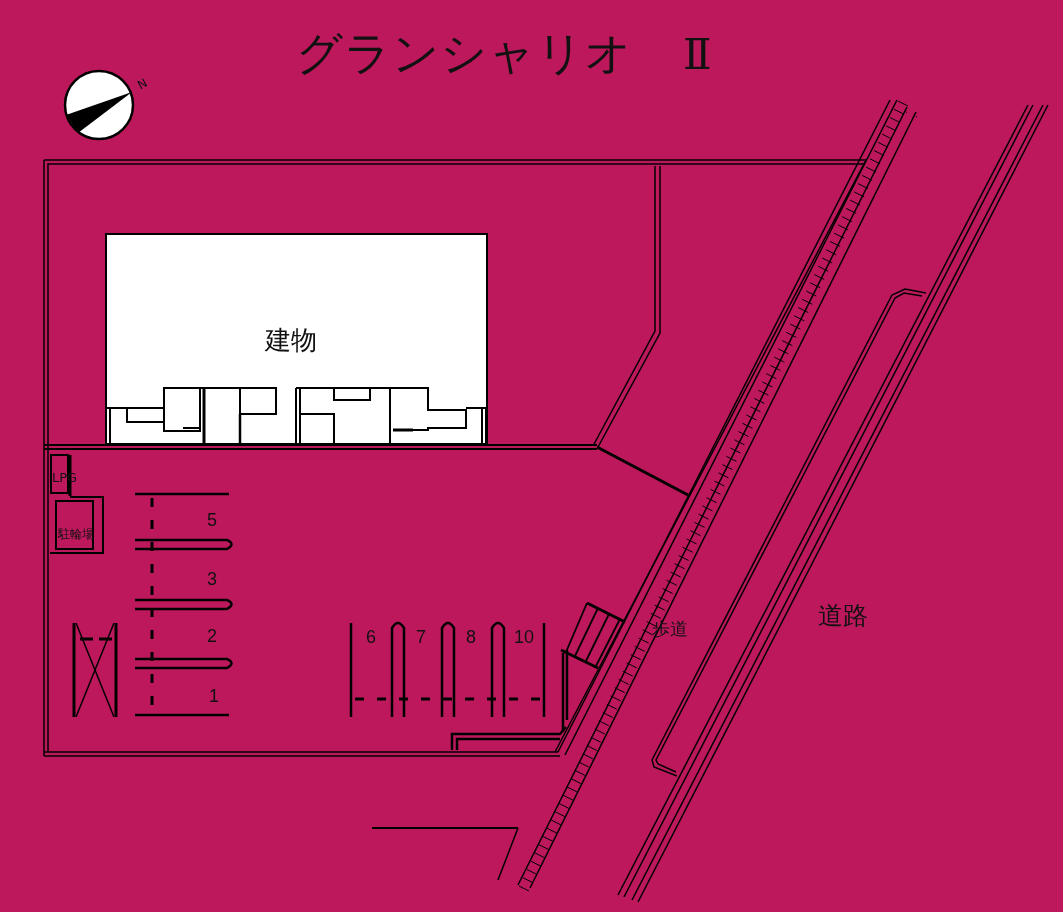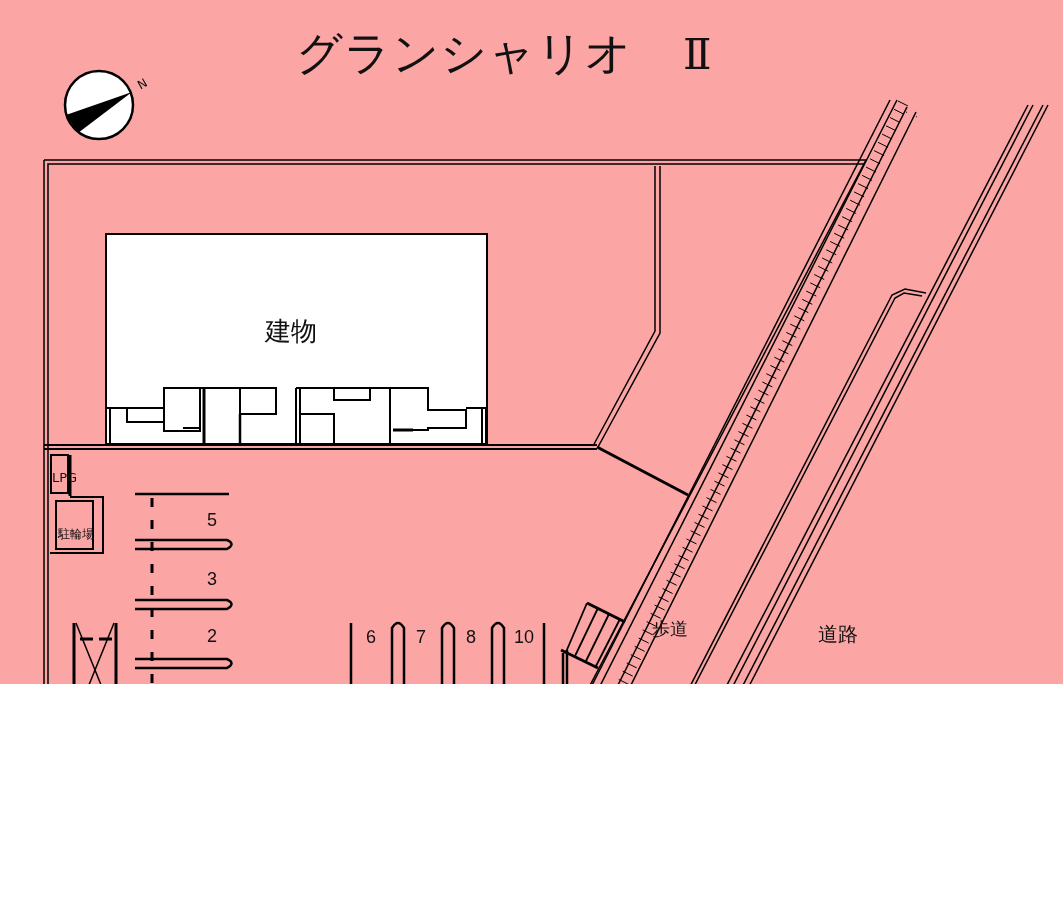--- a/index.html
+++ b/index.html
@@ -1,23 +1,23 @@
 <!DOCTYPE html>
 <html><head>
 <meta charset="utf-8">
 <style>
   html,body{margin:0;padding:0;background:#fff;}
-  #canvas{position:relative;width:1063px;height:684px;background:#fca5a5;overflow:hidden;}
+  #canvas{position:relative;width:1063px;height:912px;background:#be185d;overflow:hidden;}
   svg{position:absolute;left:0;top:0;}
   .lbl{position:absolute;font-family:"DejaVu Sans","Liberation Sans",sans-serif;color:#111;white-space:nowrap;line-height:1;}
   #title{left:296px;top:30px;font-size:46px;letter-spacing:1px;}
   #title-num{left:683px;top:34px;font-size:42px;font-family:"DejaVu Serif","Liberation Serif",serif;}
-  #bldg{left:265px;top:318px;font-size:26px;}
+  #bldg{left:265px;top:327px;font-size:26px;}
   #sidewalk{left:652px;top:620px;font-size:18px;}
-  #road{left:818px;top:624px;font-size:20px;}
+  #road{left:818px;top:603px;font-size:25px;}
   #lpg{left:52px;top:471px;font-size:13px;}
   #bike{left:58px;top:528px;font-size:12px;text-align:center;}
   #n-lbl{left:138px;top:78px;font-size:12px;transform:rotate(-30deg);}
   .num{font-size:18px;font-family:"Liberation Sans",sans-serif;}
 </style>
 </head>
 <body>
 
 <div id="canvas">
 <svg width="1063" height="912" viewBox="0 0 1063 912" fill="none" stroke="#000">

